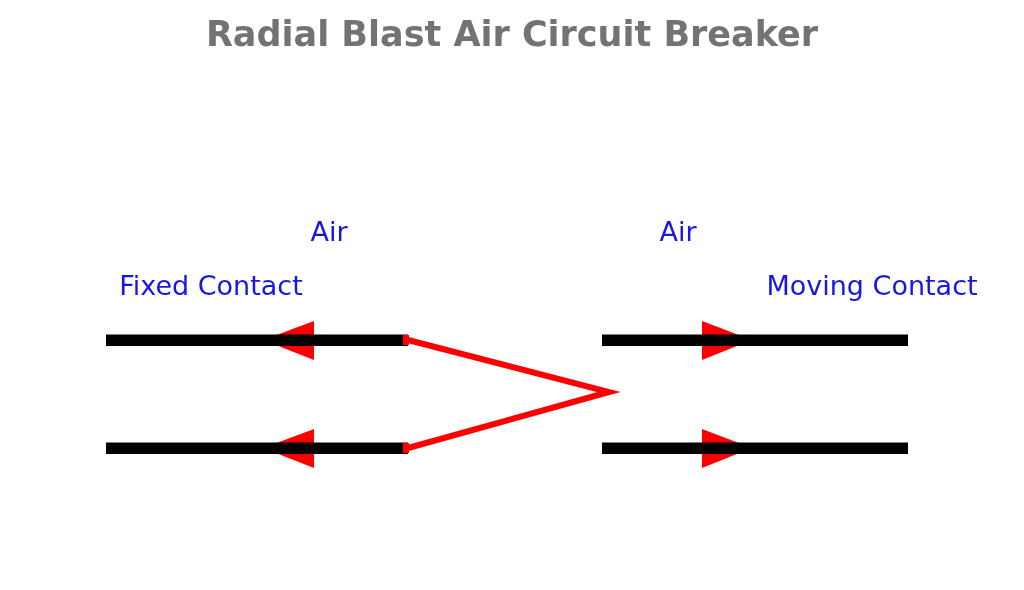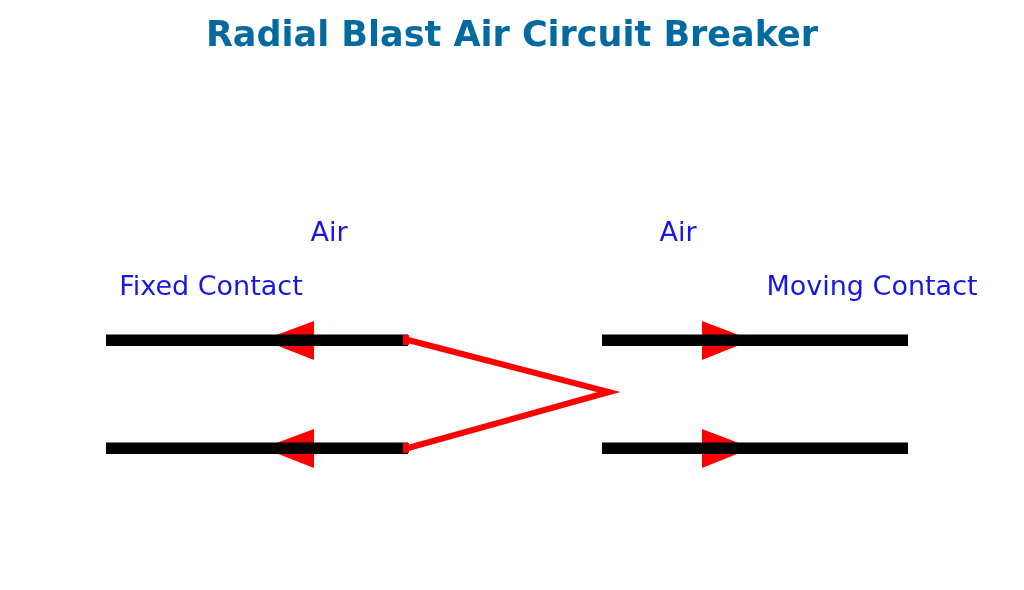--- a/index.html
+++ b/index.html
@@ -20,21 +20,21 @@
   #diagram-title {
     position: absolute;
     left: 0;
     top: 14px;
     width: 1024px;
     text-align: center;
     font-family: "DejaVu Sans", sans-serif;
     font-weight: bold;
     font-size: 35px;
     letter-spacing: 0px;
-    color: #0369a1;
+    color: #737373;
     white-space: nowrap;
   }
   #figure-svg {
     position: absolute;
     left: 0;
     top: 0;
   }
   .lbl {
     font-family: "DejaVu Sans", sans-serif;
     font-size: 27px;

